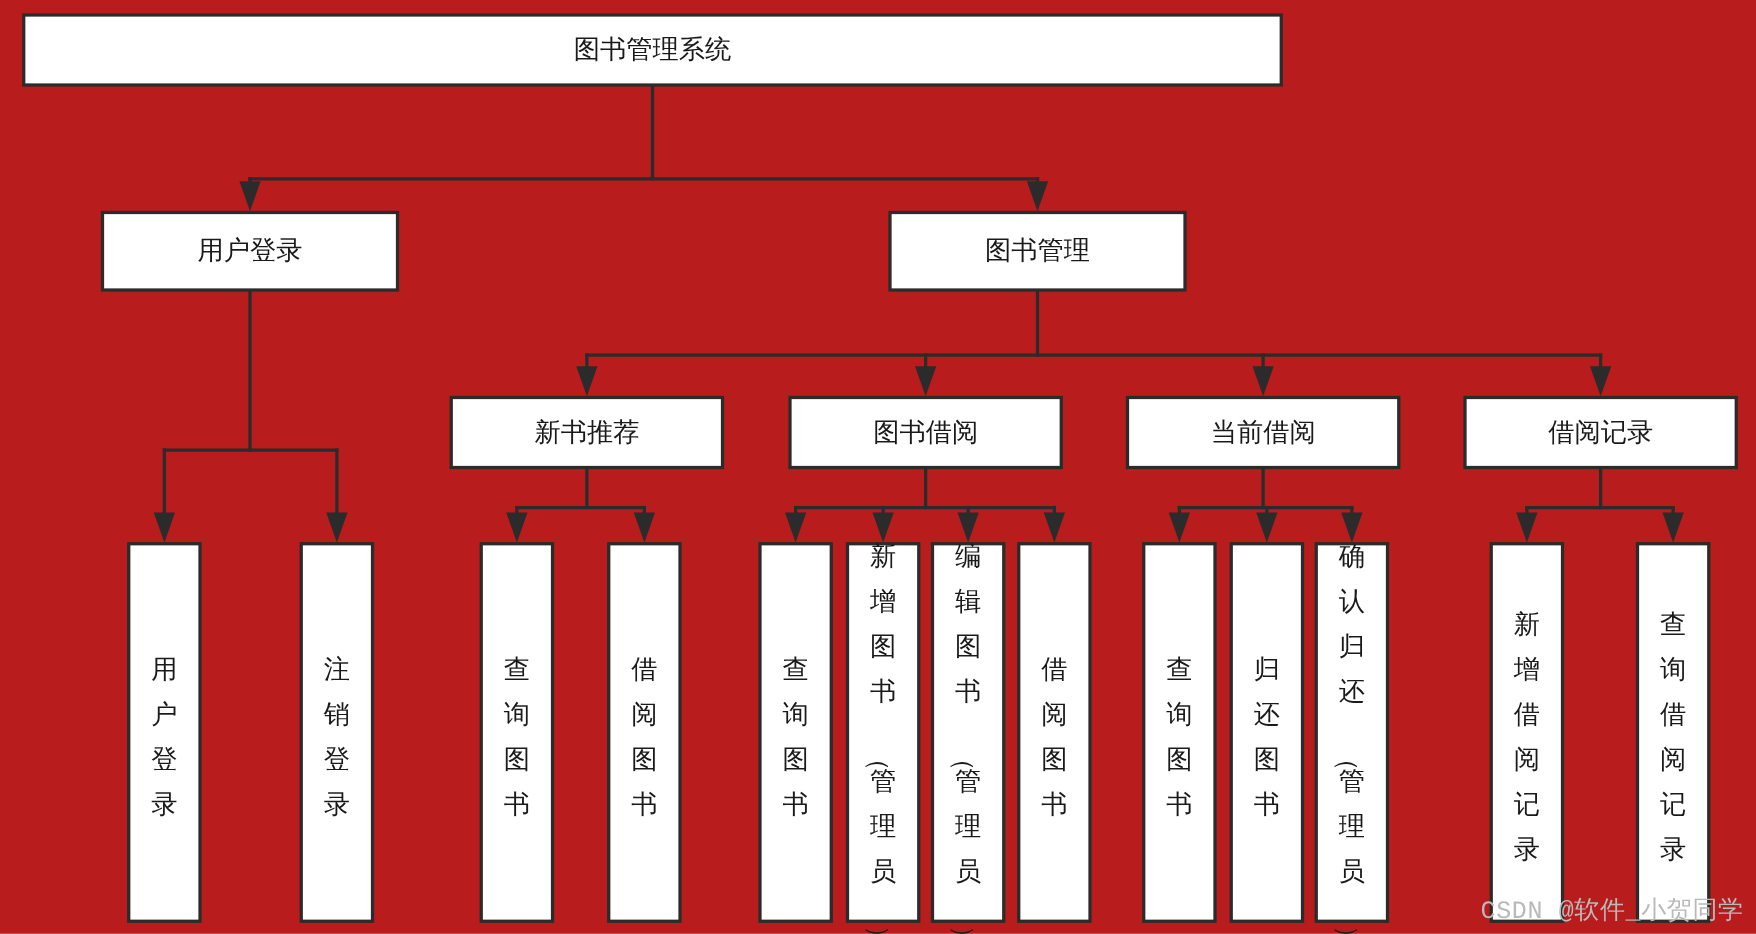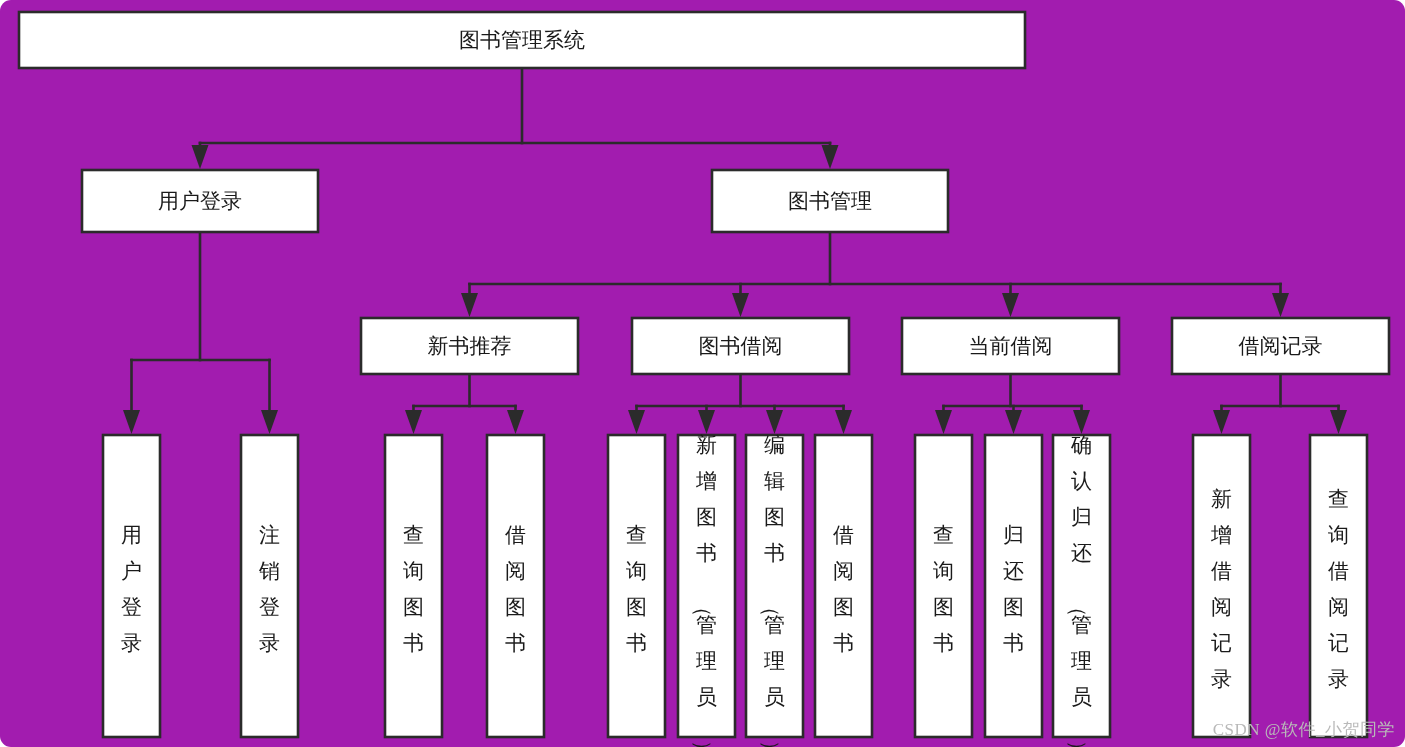--- a/index.html
+++ b/index.html
@@ -10,22 +10,21 @@
   body {
     width: 1405px;
     height: 747px;
     overflow: hidden;
     font-family: "Liberation Sans", "DejaVu Sans", sans-serif;
   }
   #diagram-root {
     position: relative;
     width: 1405px;
     height: 747px;
-    background: #a21caf;
-    border-radius: 11px;
+    background: #b91c1c;
   }
   svg.diagram-svg {
     position: absolute;
     left: 0;
     top: 0;
     width: 1405px;
     height: 747px;
     display: block;
   }
   .node-rect {
@@ -54,22 +53,22 @@
   .node-label-v {
     font-family: "Liberation Sans", "DejaVu Sans", sans-serif;
     font-size: 21px;
     fill: #1a1a1a;
     text-anchor: middle;
   }
   .watermark {
     position: absolute;
     right: 10px;
     bottom: 6px;
-    font-family: Liberation Serif, serif;
-    font-size: 17px;
+    font-family: Liberation Mono, monospace;
+    font-size: 20px;
     color: #b9b9b9;
     letter-spacing: 0.5px;
     white-space: nowrap;
     user-select: none;
   }
 </style>
 </head>
 <body>
 
 <div id="diagram-root">

